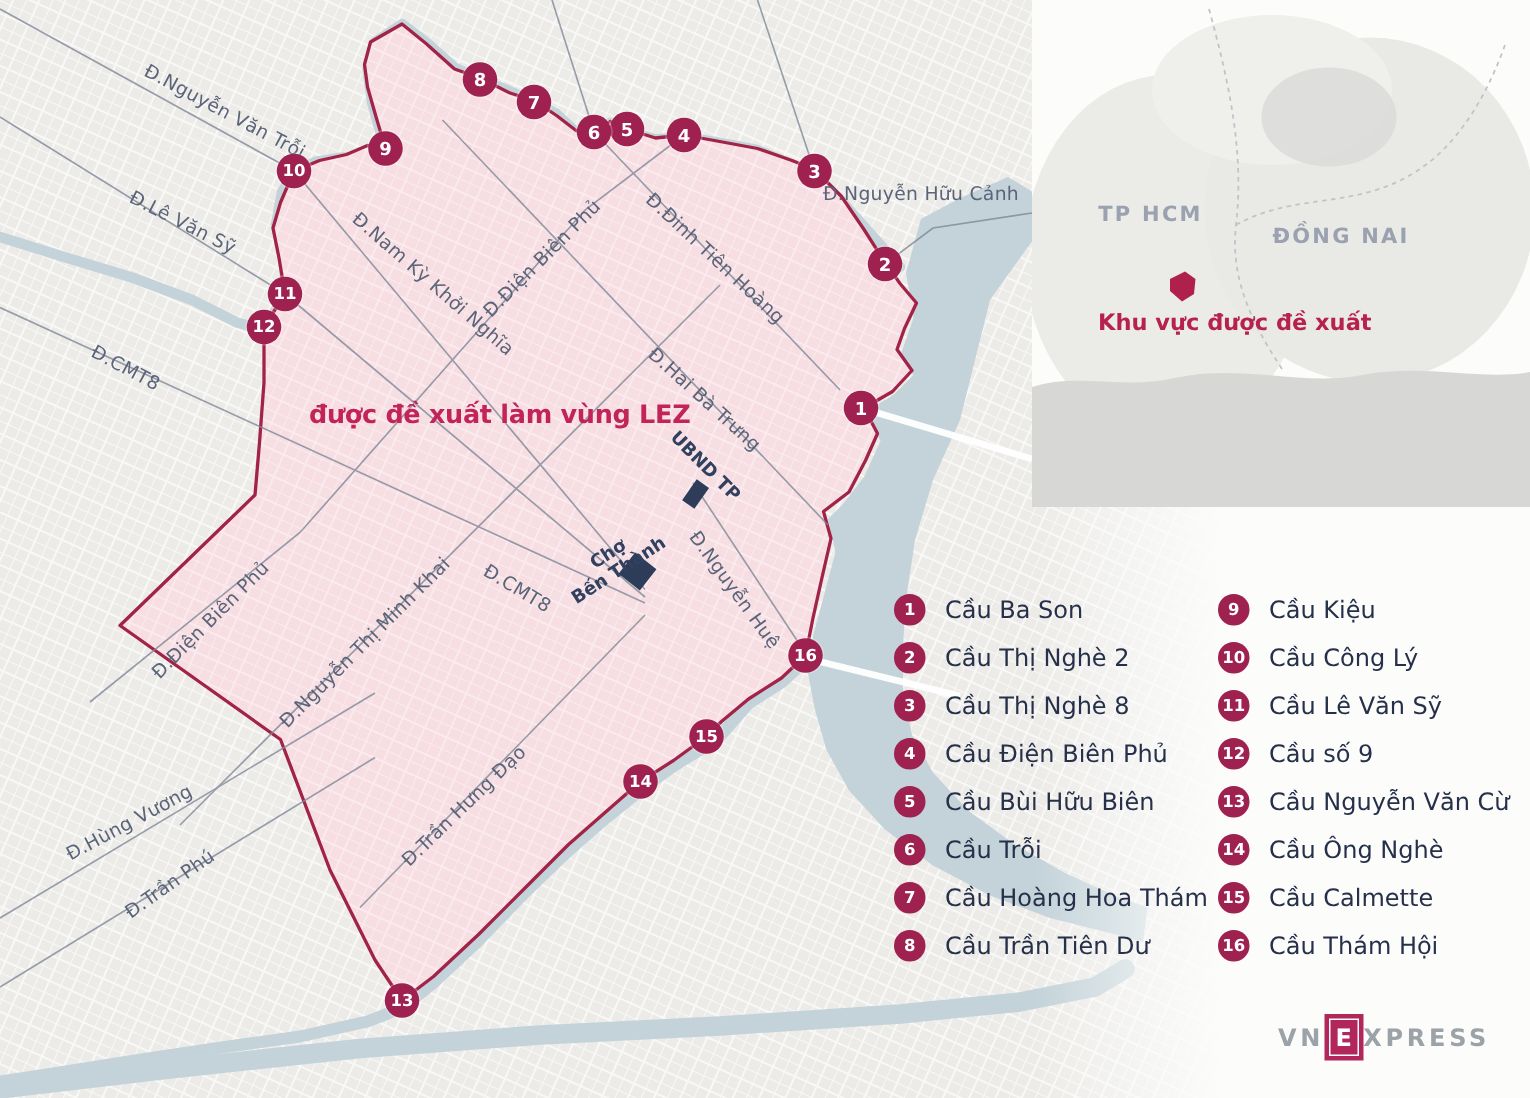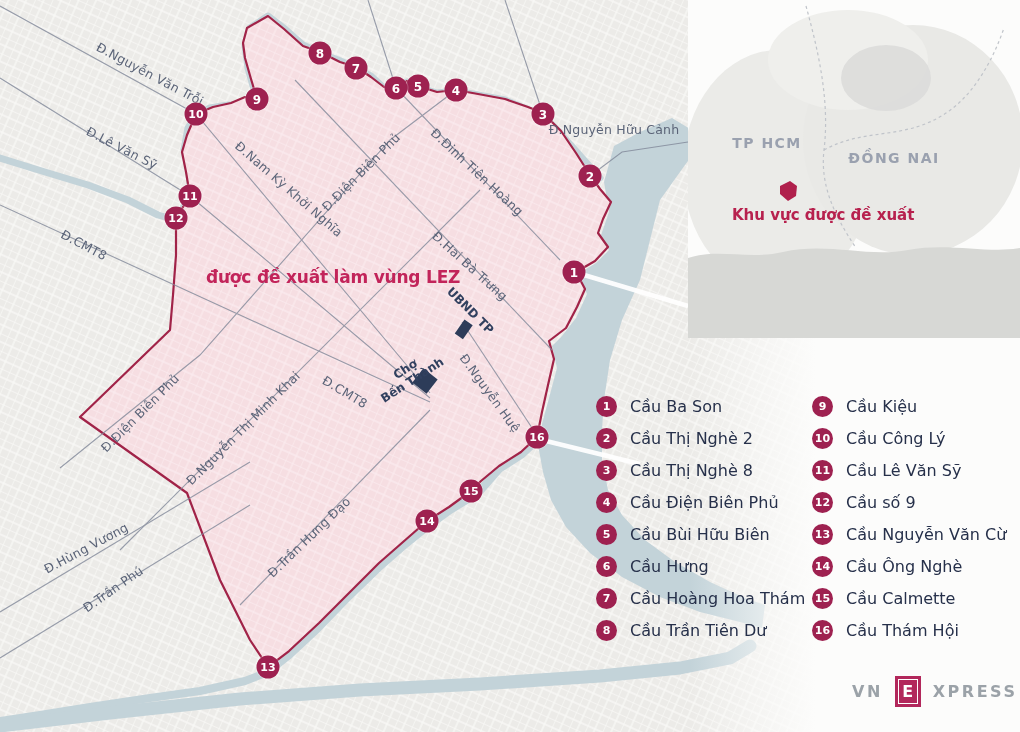--- a/index.html
+++ b/index.html
@@ -28,21 +28,21 @@
   
   .legend-col{position:absolute;top:390px;}
   #legend-col-1{left:596px;}
   #legend-col-2{left:812px;}
   .legend-row{height:32px;display:flex;align-items:center;}
   .legend-badge{width:21px;height:21px;border-radius:50%;background:#9e2150;color:#fff;
                 display:flex;align-items:center;justify-content:center;font-size:11px;
                 font-weight:bold;flex:0 0 21px;}
   .legend-label{margin-left:13px;color:#26304a;font-size:16px;white-space:nowrap;text-align:right;}
   
-  #logo{position:absolute;left:852px;top:676px;display:flex;align-items:center;gap:12px;}
+  #logo{position:absolute;left:852px;top:676px;display:flex;align-items:center;gap:0;}
   .logo-gray{color:#9ba2a8;font-weight:bold;font-size:16px;letter-spacing:2.5px;}
   #logo-ebox{width:26px;height:31px;background:#b2275b;position:relative;
              display:flex;align-items:center;justify-content:center;}
   #logo-ebox::before{content:"";position:absolute;inset:3px;border:1.5px solid #fff;}
   #logo-e{position:relative;color:#fff;font-weight:bold;font-size:16px;}
 </style>
 </head>
 <body>
 
 <div id="stage">
@@ -185,21 +185,21 @@
       <div class="legend-row">
         <span class="legend-badge">4</span>
         <span class="legend-label">Cầu Điện Biên Phủ</span>
       </div>
       <div class="legend-row">
         <span class="legend-badge">5</span>
         <span class="legend-label">Cầu Bùi Hữu Biên</span>
       </div>
       <div class="legend-row">
         <span class="legend-badge">6</span>
-        <span class="legend-label">Cầu Hưng</span>
+        <span class="legend-label">Cầu Trỗi</span>
       </div>
       <div class="legend-row">
         <span class="legend-badge">7</span>
         <span class="legend-label">Cầu Hoàng Hoa Thám</span>
       </div>
       <div class="legend-row">
         <span class="legend-badge">8</span>
         <span class="legend-label">Cầu Trần Tiên Dư</span>
       </div>
     </div>

